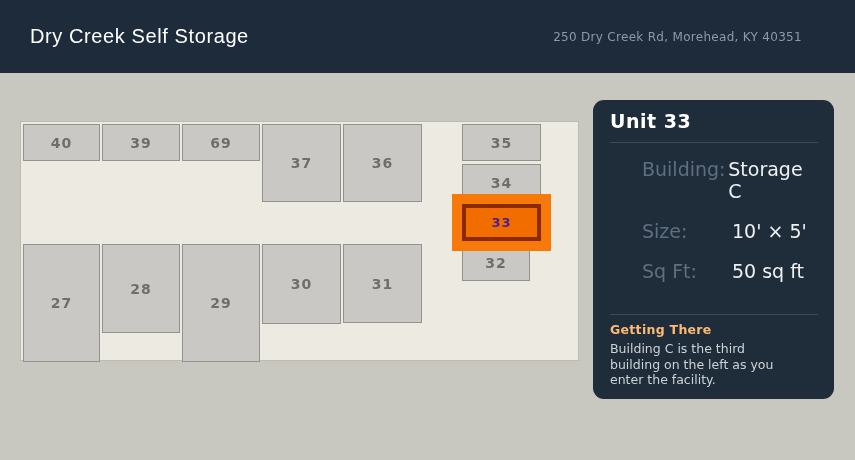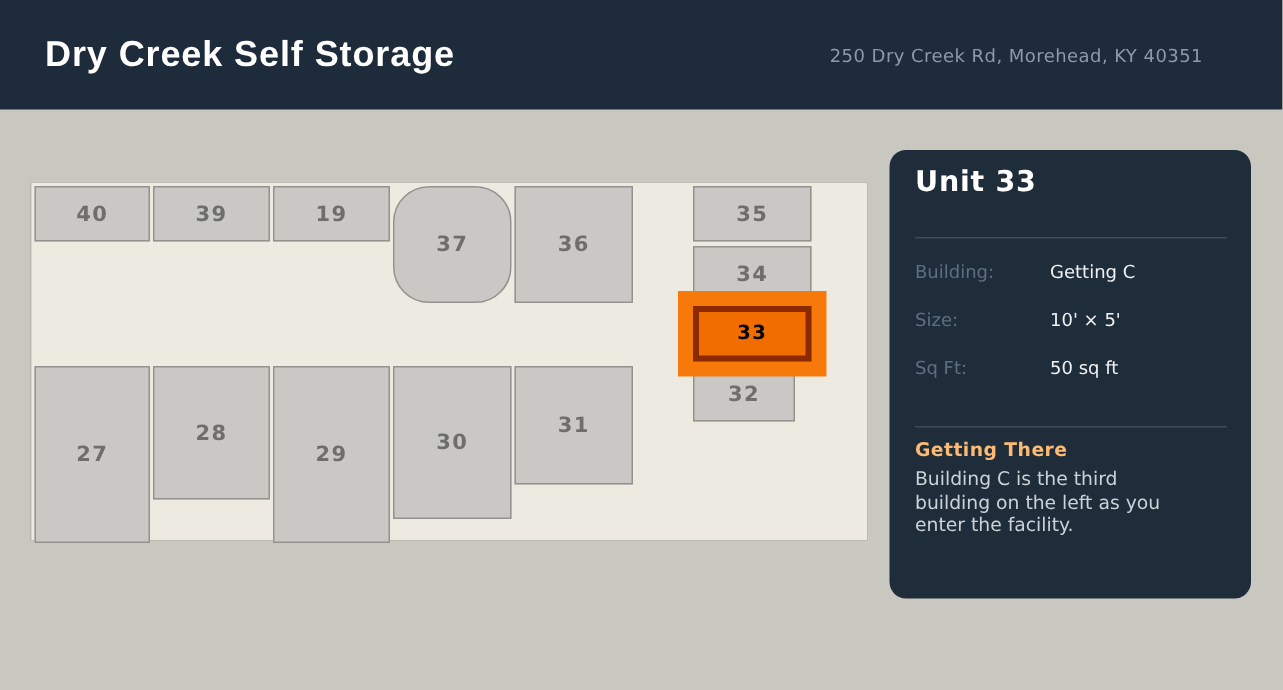--- a/index.html
+++ b/index.html
@@ -23,21 +23,21 @@
   }
 
   
   .app-header {
     position: absolute; left: 0; top: 0; width: 855px; height: 73px;
     background: var(--header-navy);
     display: flex; align-items: center; justify-content: space-between;
     padding: 0 53px 0 30px;
   }
   .app-title {
-    color: #ffffff; font-size: 24px; font-weight: bold; letter-spacing: 0.6px;
+    color: #ffffff; font-size: 20px; font-weight: normal; letter-spacing: 0.6px;
     font-family: "Liberation Sans", sans-serif;
   }
   .app-address { color: #8d9aa7; font-size: 12px; letter-spacing: 0.3px; }
 
   
   .map-area {
     position: absolute; left: 20px; top: 121px; width: 559px; height: 240px;
     background: var(--map-bg);
     border: 1px solid #bcbbb2;
   }
@@ -46,45 +46,45 @@
     background: var(--unit-fill);
     border: 1px solid var(--unit-border);
     color: #6e6e6b;
     font-size: 14px; font-weight: bold; letter-spacing: 1px;
     display: flex; align-items: center; justify-content: center;
     cursor: pointer;
   }
   .unit.highlighted {
     background: var(--highlight-fill);
     border: 4px solid var(--highlight-border);
-    color: #000000;
+    color: #4c1d95;
     box-shadow: 0 0 0 10px var(--accent-orange);
     z-index: 2;
     font-size: 13px;
   }
 
   
   .unit-panel {
     position: absolute; left: 593px; top: 100px; width: 241px; height: 299px;
     background: var(--panel-navy);
     border-radius: 11px;
     overflow: hidden;
   }
   .panel-header {
     height: 46px; background: var(--accent-orange);
     padding: 8px 0 0 17px;
   }
   .panel-header-label {
     color: #ffffff; font-size: 13px; font-weight: bold; letter-spacing: 1.5px;
   }
   .panel-body { padding: 10px 16px 0 17px; }
-  .panel-title { color: #ffffff; font-size: 19px; font-weight: bold; letter-spacing: 0.5px; margin-bottom: 26px; }
+  .panel-title { color: #ffffff; font-size: 19px; font-weight: bold; letter-spacing: 0.5px; margin-bottom: 10px; }
   .divider { border: none; border-top: 1px solid #3d4b58; margin: 0; }
   .details { margin-top: 15px; }
-  .detail-row { display: flex; margin-bottom: 18px; font-size: 12px; }
+  .detail-row { display: flex; margin-bottom: 18px; font-size: 19px; margin-left: 32px; }
   .detail-label { width: 90px; color: #5e7080; }
   .detail-value { color: #eef1f3; }
   .divider-2 { margin-top: 32px; }
   .directions-title {
     color: #fdba74; font-size: 12.5px; font-weight: bold; letter-spacing: 0.3px;
     margin: 7px 0 4px;
   }
   .directions-text {
     color: #ccd3d8; font-size: 12.5px; line-height: 15.5px; max-width: 172px;
   }
@@ -93,42 +93,42 @@
 <body>
 
 <header class="app-header">
   <div class="app-title">Dry Creek Self Storage</div>
   <div class="app-address">250 Dry Creek Rd, Morehead, KY 40351</div>
 </header>
 
 <div class="map-area" id="map-canvas">
     <div class="unit" style="left: 2px; top: 2px; width: 77px; height: 37px;">40</div>
     <div class="unit" style="left: 81px; top: 2px; width: 78px; height: 37px;">39</div>
-    <div class="unit" style="left: 161px; top: 2px; width: 78px; height: 37px;">19</div>
-    <div class="unit" style="left: 241px; top: 2px; width: 79px; height: 78px; border-radius: 24px;">37</div>
+    <div class="unit" style="left: 161px; top: 2px; width: 78px; height: 37px;">69</div>
+    <div class="unit" style="left: 241px; top: 2px; width: 79px; height: 78px;">37</div>
     <div class="unit" style="left: 322px; top: 2px; width: 79px; height: 78px;">36</div>
     <div class="unit" style="left: 441px; top: 2px; width: 79px; height: 37px;">35</div>
     <div class="unit" style="left: 441px; top: 42px; width: 79px; height: 37px;">34</div>
     <div class="unit highlighted" style="left: 441px; top: 82px; width: 79px; height: 37px;">33</div>
     <div class="unit" style="left: 441px; top: 122px; width: 68px; height: 37px;">32</div>
     <div class="unit" style="left: 2px; top: 122px; width: 77px; height: 118px;">27</div>
     <div class="unit" style="left: 81px; top: 122px; width: 78px; height: 89px;">28</div>
     <div class="unit" style="left: 161px; top: 122px; width: 78px; height: 118px;">29</div>
-    <div class="unit" style="left: 241px; top: 122px; width: 79px; height: 102px;">30</div>
+    <div class="unit" style="left: 241px; top: 122px; width: 79px; height: 80px;">30</div>
     <div class="unit" style="left: 322px; top: 122px; width: 79px; height: 79px;">31</div>
   </div>
 
 <aside class="unit-panel">
   <div class="panel-body">
     <div class="panel-title">Unit 33</div>
     <hr class="divider">
     <div class="details">
       <div class="detail-row">
         <span class="detail-label">Building:</span>
-        <span class="detail-value">Getting C</span>
+        <span class="detail-value">Storage C</span>
       </div>
       <div class="detail-row">
         <span class="detail-label">Size:</span>
         <span class="detail-value">10' × 5'</span>
       </div>
       <div class="detail-row">
         <span class="detail-label">Sq Ft:</span>
         <span class="detail-value">50 sq ft</span>
       </div>
     </div>

